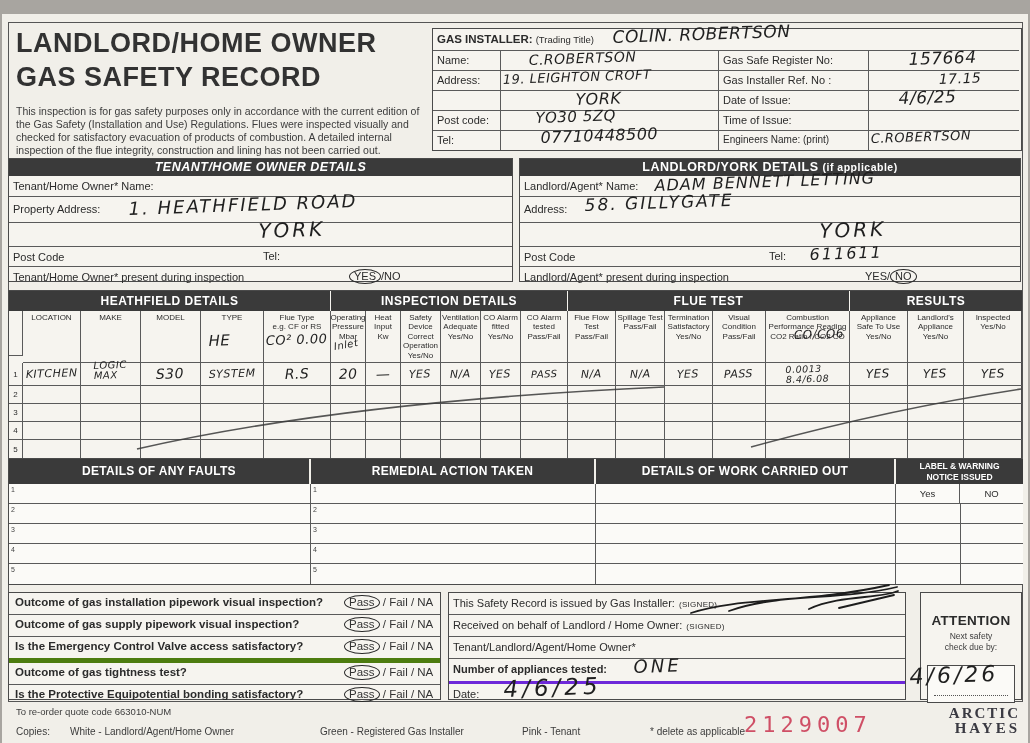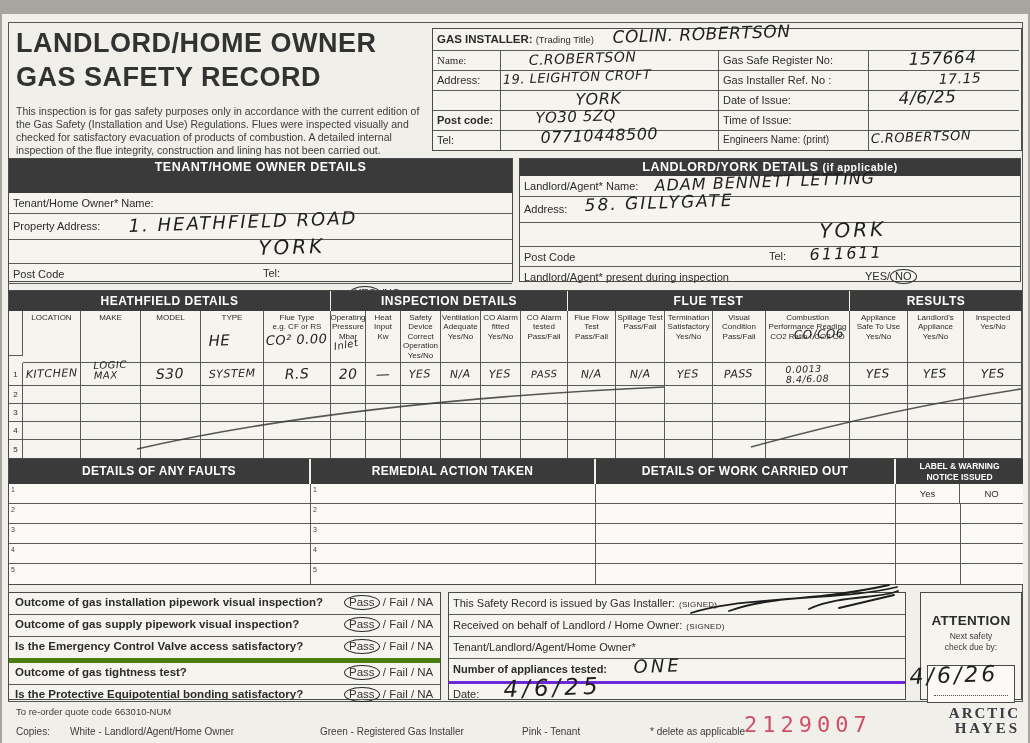--- a/index.html
+++ b/index.html
@@ -41,21 +41,21 @@
     <div style="font-size:27px;font-weight:bold;letter-spacing:.5px;color:#323232;">LANDLORD/HOME OWNER</div>
     <div style="font-size:27px;font-weight:bold;letter-spacing:.5px;color:#323232;margin-top:3px;">GAS SAFETY RECORD</div>
     <div style="font-size:10.5px;line-height:1.25;margin-top:12px;color:#3c3c3c;">This inspection is for gas safety purposes only in accordance with the current edition of the Gas Safety (Installation and Use) Regulations. Flues were inspected visually and checked for satisfactory evacuation of products of combustion. A detailed internal inspection of the flue integrity, construction and lining has not been carried out.</div>
   </div>
 
   <div class="gi" style="left:430px;top:14px;width:588px;position:absolute;">
     <div class="cell" style="grid-column:1/5;height:21px;border-top:none;border-right:none;position:relative;">
       <span class="lab"><b style="font-size:11.5px;">GAS INSTALLER:</b> <span style="font-size:9.5px;">(Trading Title)</span></span>
       <span class="hw" style="position:absolute;left:180px;top:-2px;font-size:17px;">COLIN. ROBERTSON</span>
     </div>
-    <div class="cell lab" style="height:20px;font-family:Liberation Serif, serif;">Name:</div>
+    <div class="cell lab" style="height:20px;">Name:</div>
     <div class="cell" style="position:relative;">
         <span class="hw" style="position:absolute;left:28px;top:1px;font-size:14px;">C.ROBERTSON</span>
       </div>
     <div class="cell lab">Gas Safe Register No:</div>
     <div class="cell" style="border-right:none;position:relative;">
         <span class="hw" style="position:absolute;left:40px;top:-2px;font-size:17px;">157664</span>
       </div>
 
     <div class="cell lab" style="height:20px;">Address:</div>
     <div class="cell" style="position:relative;">
@@ -68,39 +68,39 @@
 
     <div class="cell" style="height:20px;"></div>
     <div class="cell" style="position:relative;">
         <span class="hw" style="position:absolute;left:75px;top:-1px;font-size:16px;">YORK</span>
       </div>
     <div class="cell lab">Date of Issue:</div>
     <div class="cell" style="border-right:none;position:relative;">
         <span class="hw" style="position:absolute;left:30px;top:-3px;font-size:17px;">4/6/25</span>
       </div>
 
-    <div class="cell lab" style="height:20px;font-weight:bold;">Post code:</div>
+    <div class="cell lab" style="height:20px;">Post code:</div>
     <div class="cell" style="position:relative;">
         <span class="hw" style="position:absolute;left:35px;top:-2px;font-size:15px;">YO30 5ZQ</span>
       </div>
     <div class="cell lab">Time of Issue:</div>
     <div class="cell" style="border-right:none;"><span></span></div>
 
     <div class="cell lab" style="height:20px;">Tel:</div>
     <div class="cell" style="position:relative;">
         <span class="hw" style="position:absolute;left:40px;top:-3px;font-size:16px;">07710448500</span>
       </div>
     <div class="cell lab" style="font-size:10px;">Engineers Name: (print)</div>
     <div class="cell" style="border-right:none;position:relative;">
         <span class="hw" style="position:absolute;left:2px;top:0;font-size:13px;">C.ROBERTSON</span>
       </div>
   </div>
 
   <div class="box" style="left:6px;top:144px;width:505px;height:124px;">
-    <div class="bar" style="height:34px;font-size:12.5px;line-height:17px;letter-spacing:.5px;">TENANT/HOME OWNER DETAILS</div>
+    <div class="bar" style="height:17px;font-size:12.5px;line-height:17px;letter-spacing:.5px;font-style:italic;">TENANT/HOME OWNER DETAILS</div>
     <div style="height:20px;border-bottom:1px solid #5a5a5a;"><span class="lab">Tenant/Home Owner* Name:</span></div>
     <div style="height:25px;border-bottom:1px solid #5a5a5a;position:relative;">
       <span class="lab" style="line-height:25px;">Property Address:</span>
       <span class="hw" style="position:absolute;left:120px;top:1px;font-size:18px;letter-spacing:2px;">1. HEATHFIELD ROAD</span>
     </div>
     <div style="height:23px;border-bottom:1px solid #5a5a5a;position:relative;">
       <span class="hw" style="position:absolute;left:250px;top:-4px;font-size:20px;letter-spacing:3px;">YORK</span>
     </div>
     <div style="height:19px;border-bottom:1px solid #5a5a5a;position:relative;">
       <span class="lab">Post Code</span>

